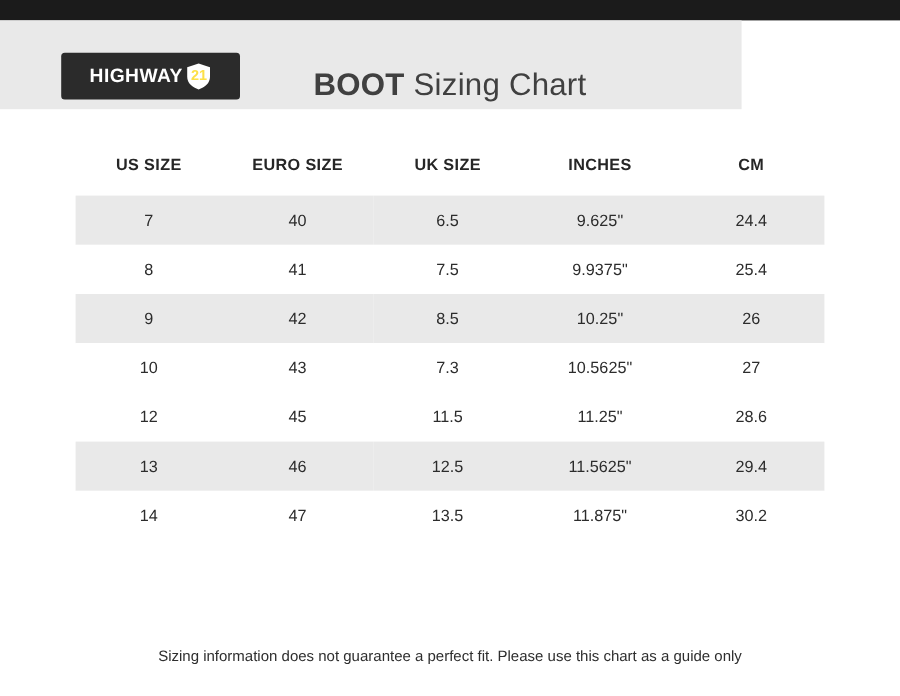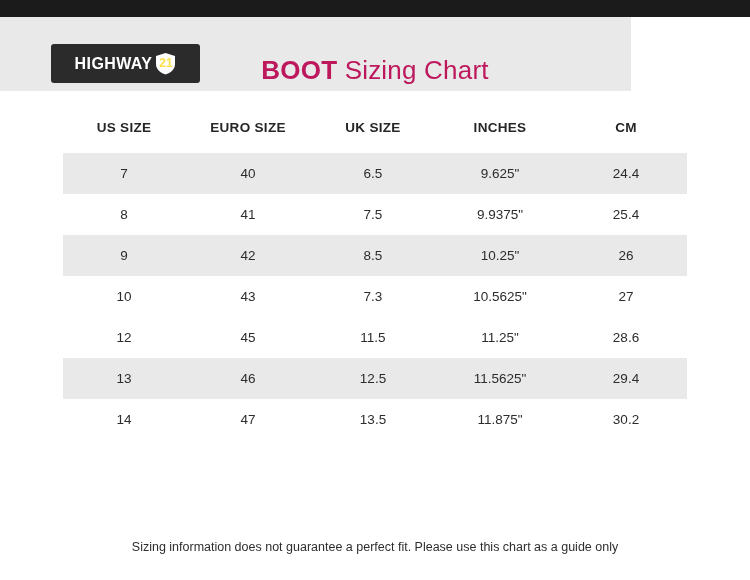--- a/index.html
+++ b/index.html
@@ -29,21 +29,20 @@
     background: #1b1b1b;
   }
   
   .header {
     position: absolute;
     top: 17px;
     left: 0;
     width: 618px;
     height: 74px;
     background: #e9e9e9;
-    padding-left: 13px;
   }
   .logo {
     position: absolute;
     top: 27px;
     left: 51px;
     width: 149px;
     height: 39px;
     background: #2b2b2b;
     border-radius: 3px;
     display: flex;
@@ -81,34 +80,34 @@
     line-height: 1;
     padding-bottom: 2px;
   }
   .title {
     position: absolute;
     top: 38px;
     left: 0;
     width: 750px;
     text-align: center;
     font-size: 26px;
-    color: #be185d;
+    color: #404040;
     font-family: "Liberation Sans", sans-serif;
     letter-spacing: 0.2px;
   }
   .title .strong {
     font-weight: bold;
   }
   .title .light {
     font-weight: normal;
   }
   
   .table-wrap {
     position: absolute;
-    top: 120px;
+    top: 130px;
     left: 0;
     width: 750px;
   }
   table.size-table {
     border-collapse: collapse;
     width: 624px;
     margin: 0 63px;
     table-layout: fixed;
   }
   table.size-table th {

